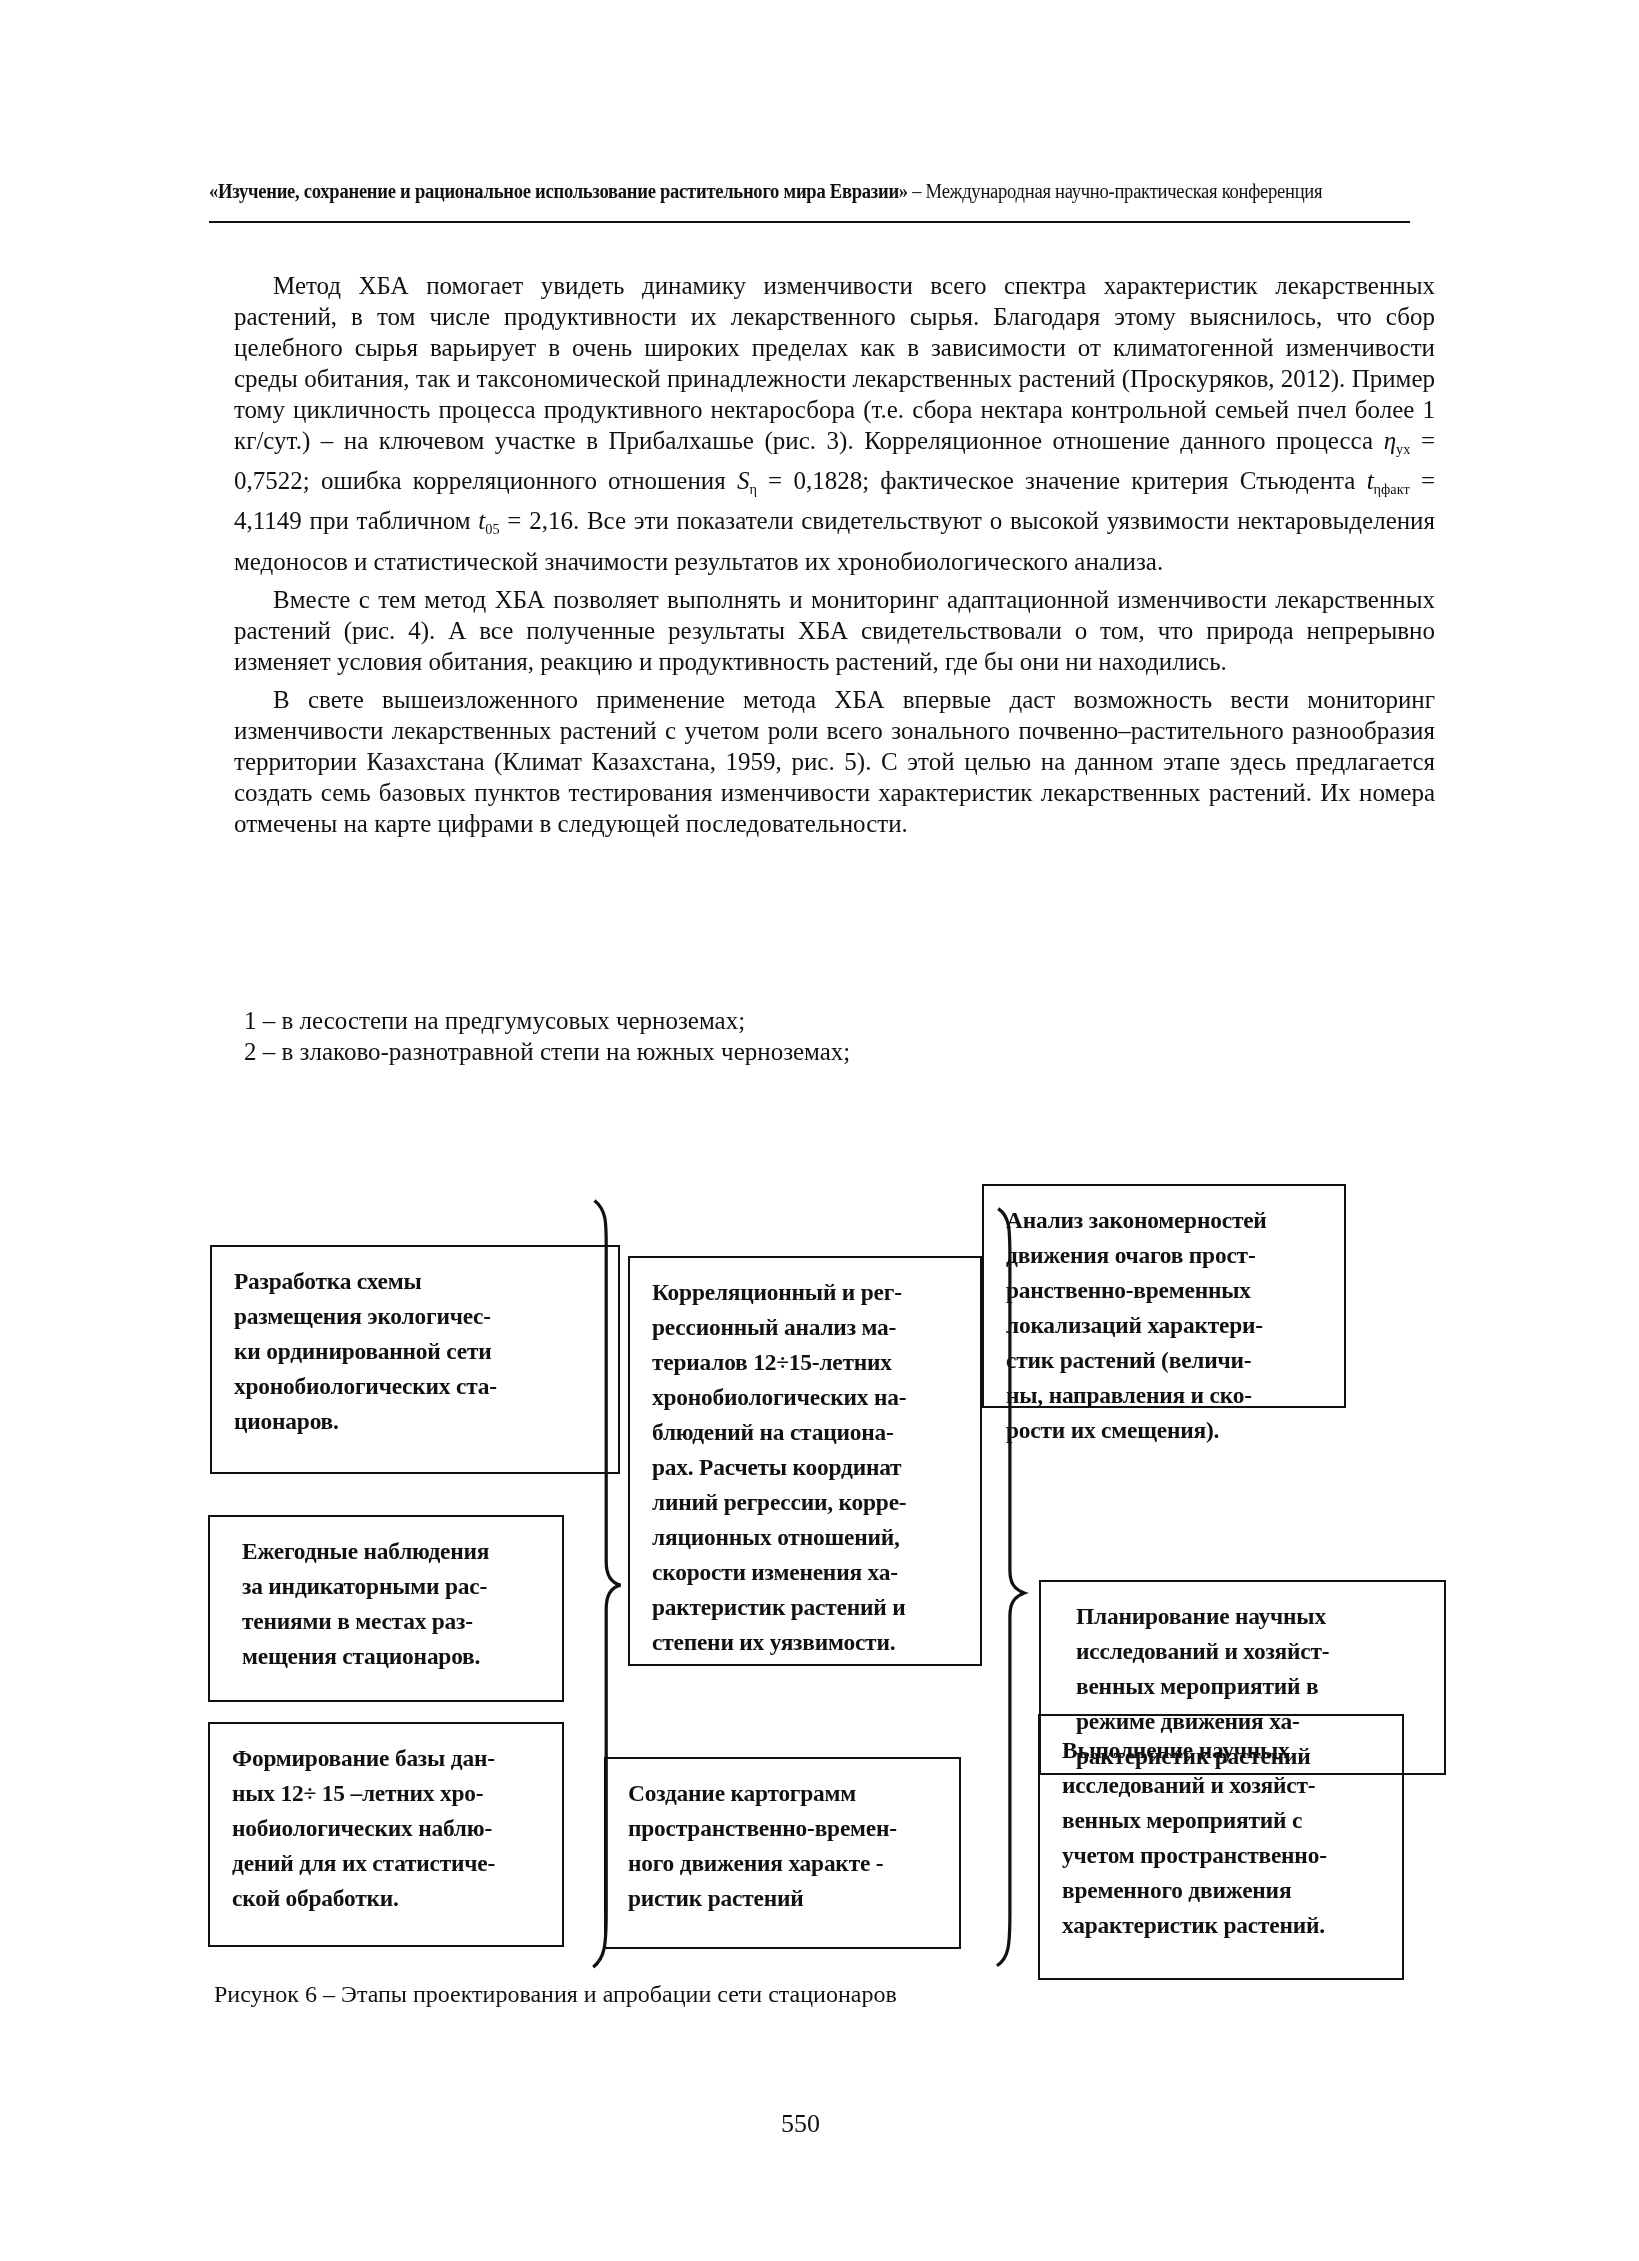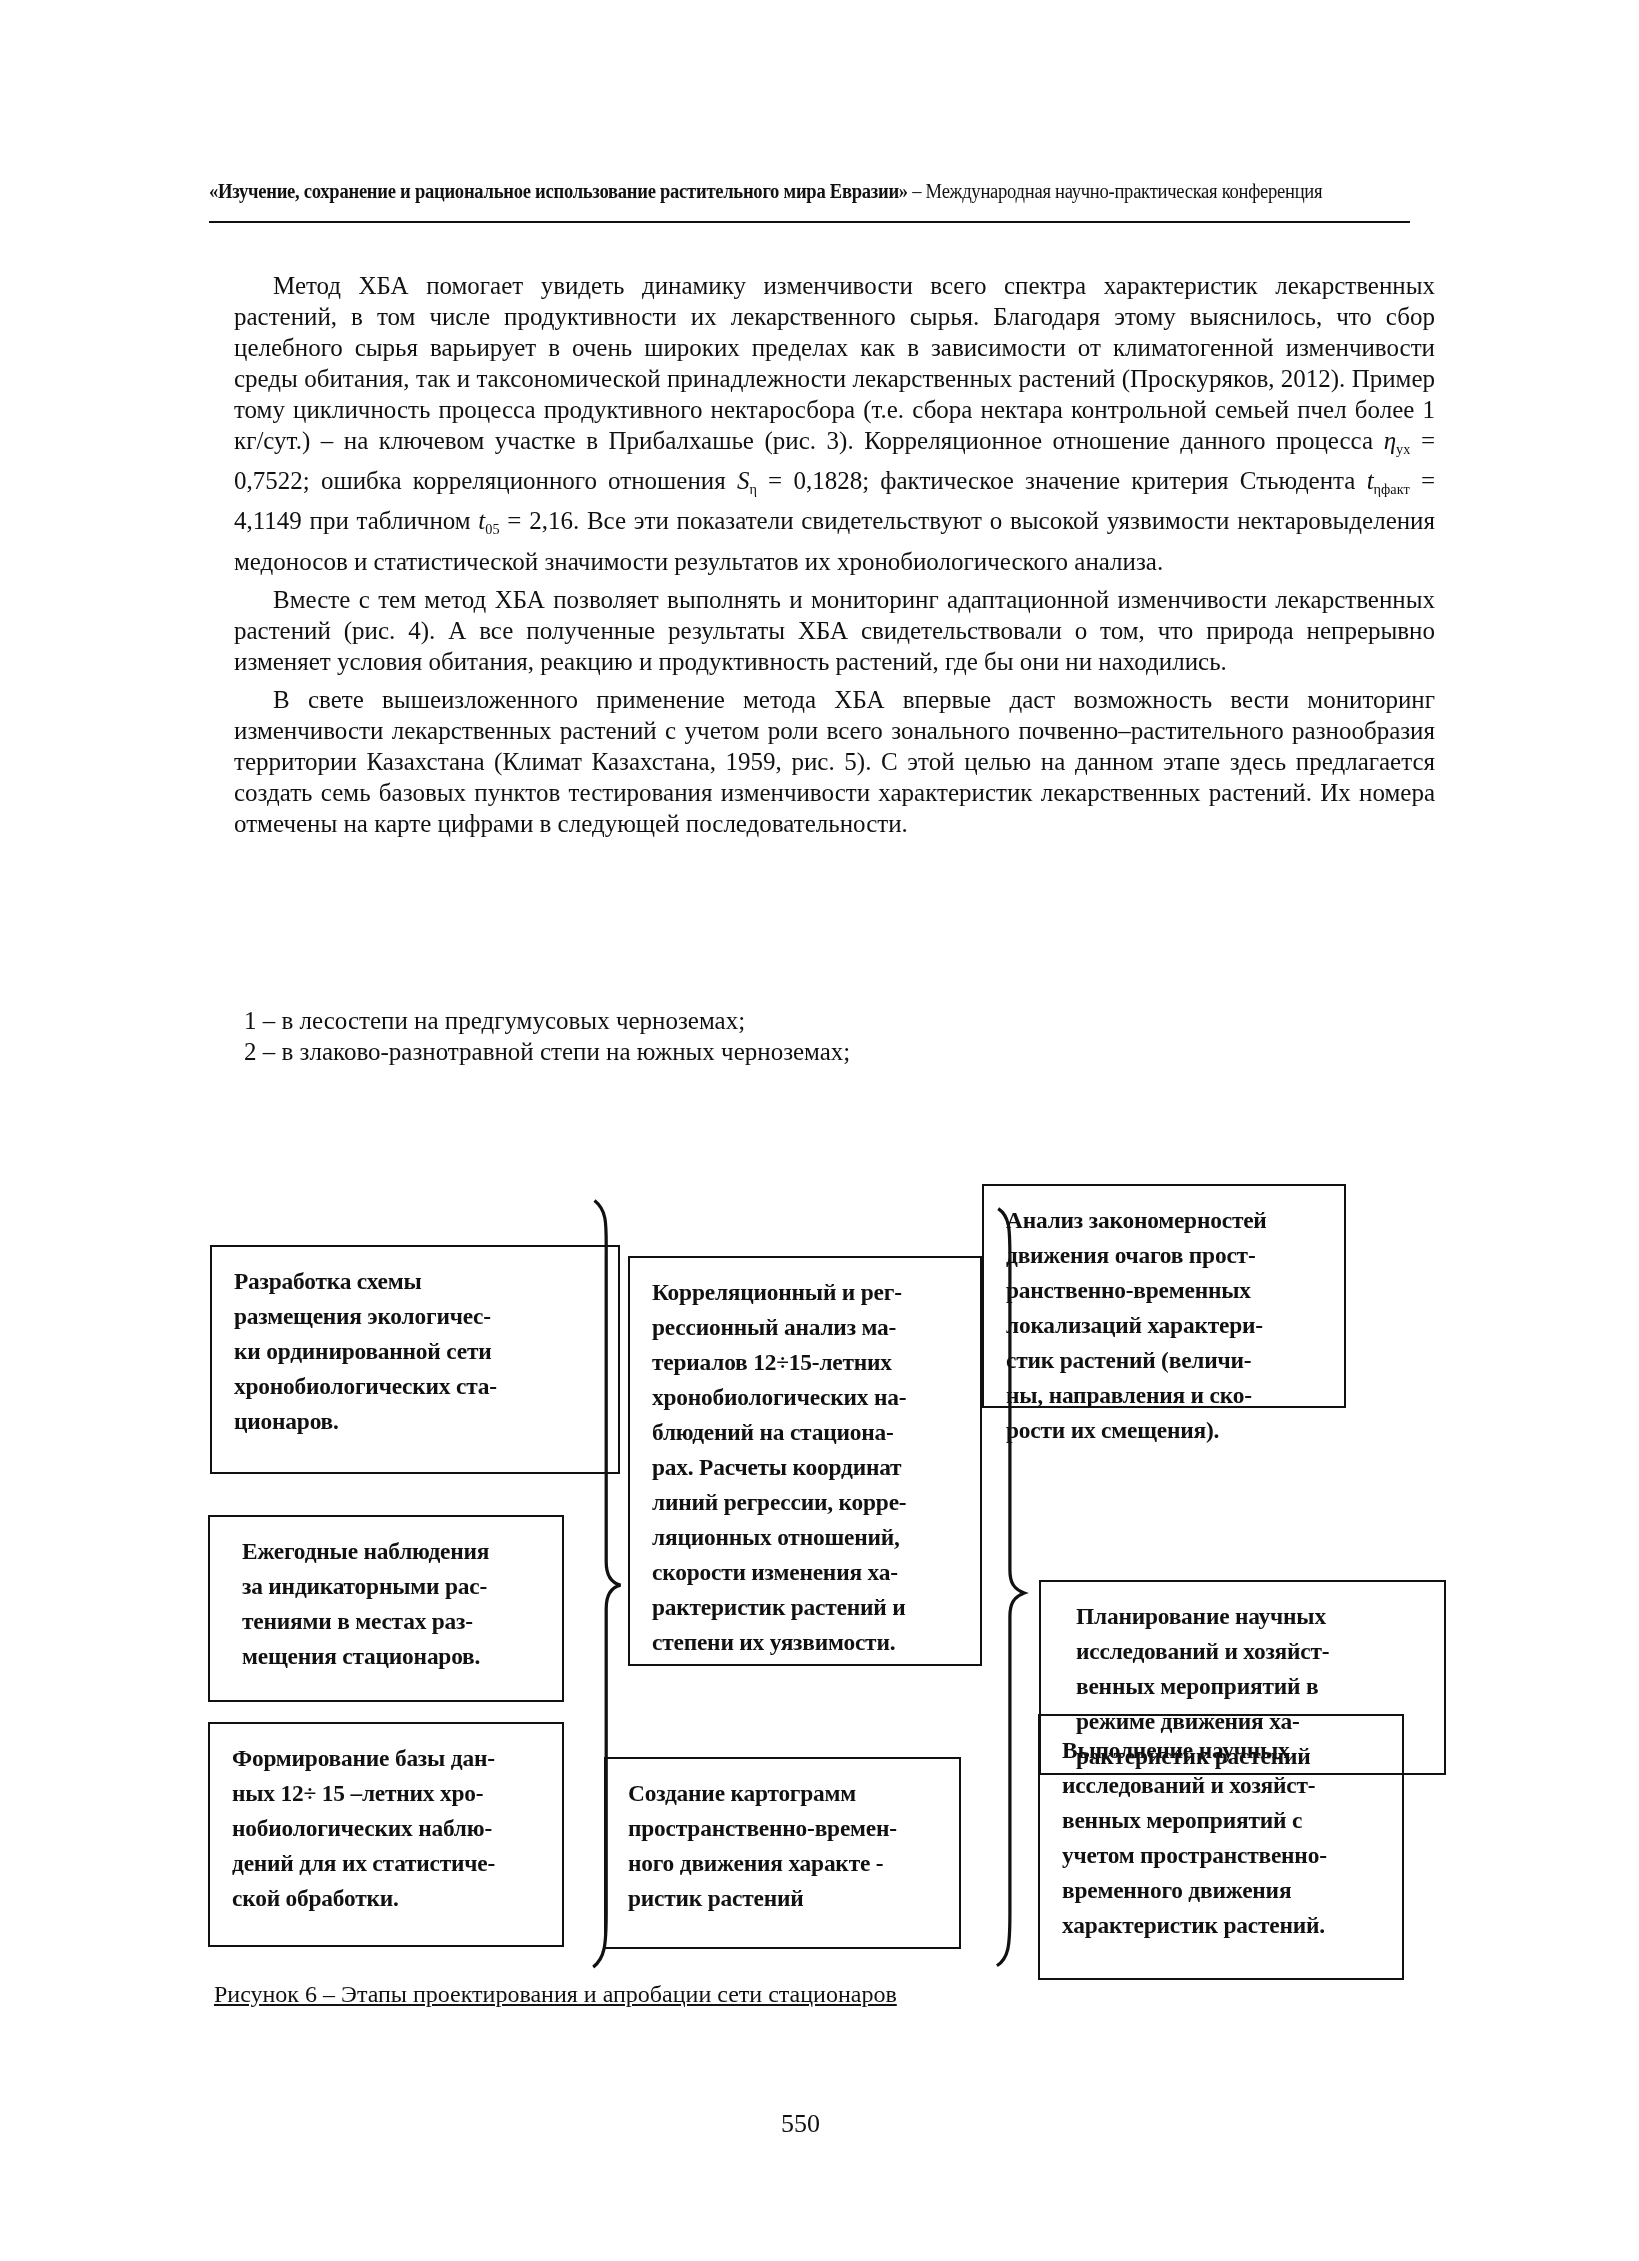--- a/index.html
+++ b/index.html
@@ -24,21 +24,21 @@
   .list { position: absolute; left: 244px; top: 1006px; font-size: 25px; line-height: 30.5px; }
   .list div { white-space: nowrap; }
   .box {
     position: absolute; border: 2.6px solid #111; box-sizing: border-box;
     font-family: "Liberation Serif", "DejaVu Serif", serif; font-weight: bold;
     font-size: 23.4px; line-height: 35px; padding: 17px 13px 13px 22px;
     letter-spacing: -0.2px;
   }
   .box span { white-space: pre-line; display: block; }
   .brace { position: absolute; }
-  .caption { position: absolute; left: 214px; top: 1981px; font-size: 24px; white-space: nowrap; text-decoration: underline; }
+  .caption { position: absolute; left: 214px; top: 1981px; font-size: 24px; white-space: nowrap; }
   .page-number { position: absolute; left: 781px; top: 2109px; font-size: 26px; }
   sub { font-size: 14.3px; vertical-align: -5.2px; }
   i { font-style: italic; }
 </style>
 </head>
 <body>
 
 <div class="header">
   <b>«Изучение, сохранение и рациональное использование растительного мира Евразии»</b><span> – </span><span>Международная научно-практическая конференция</span>
 </div>

